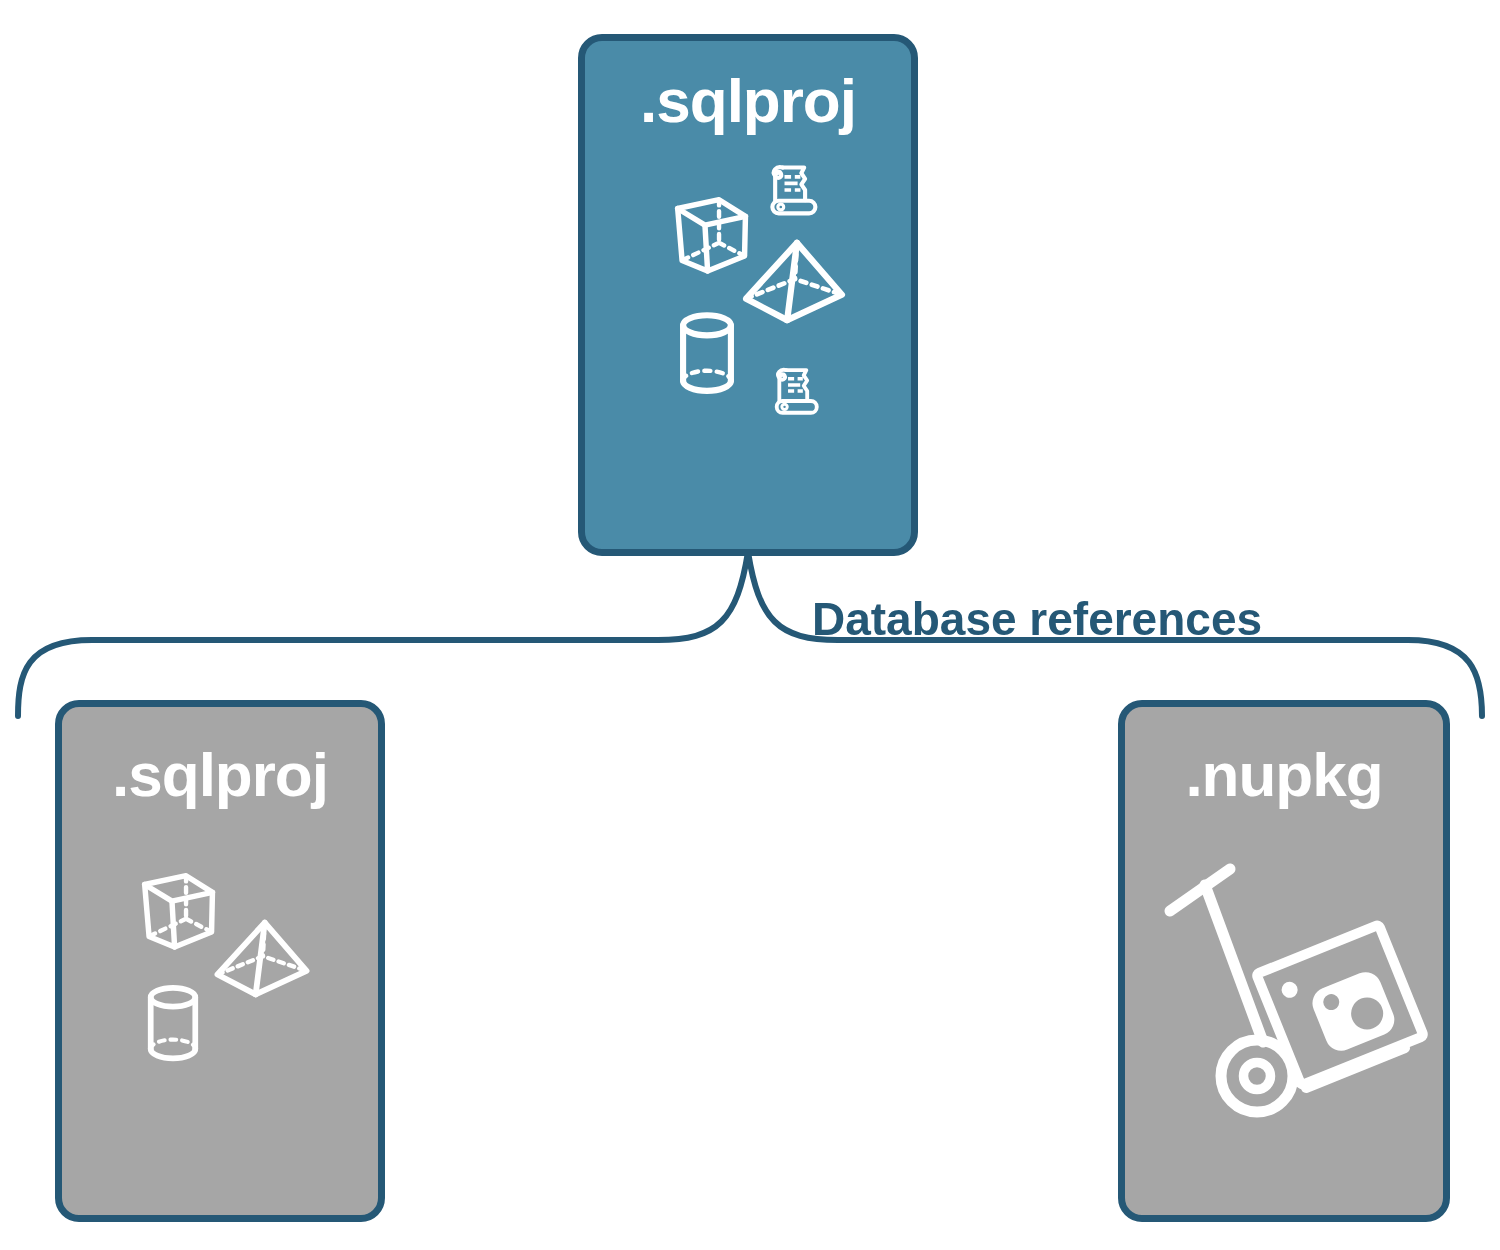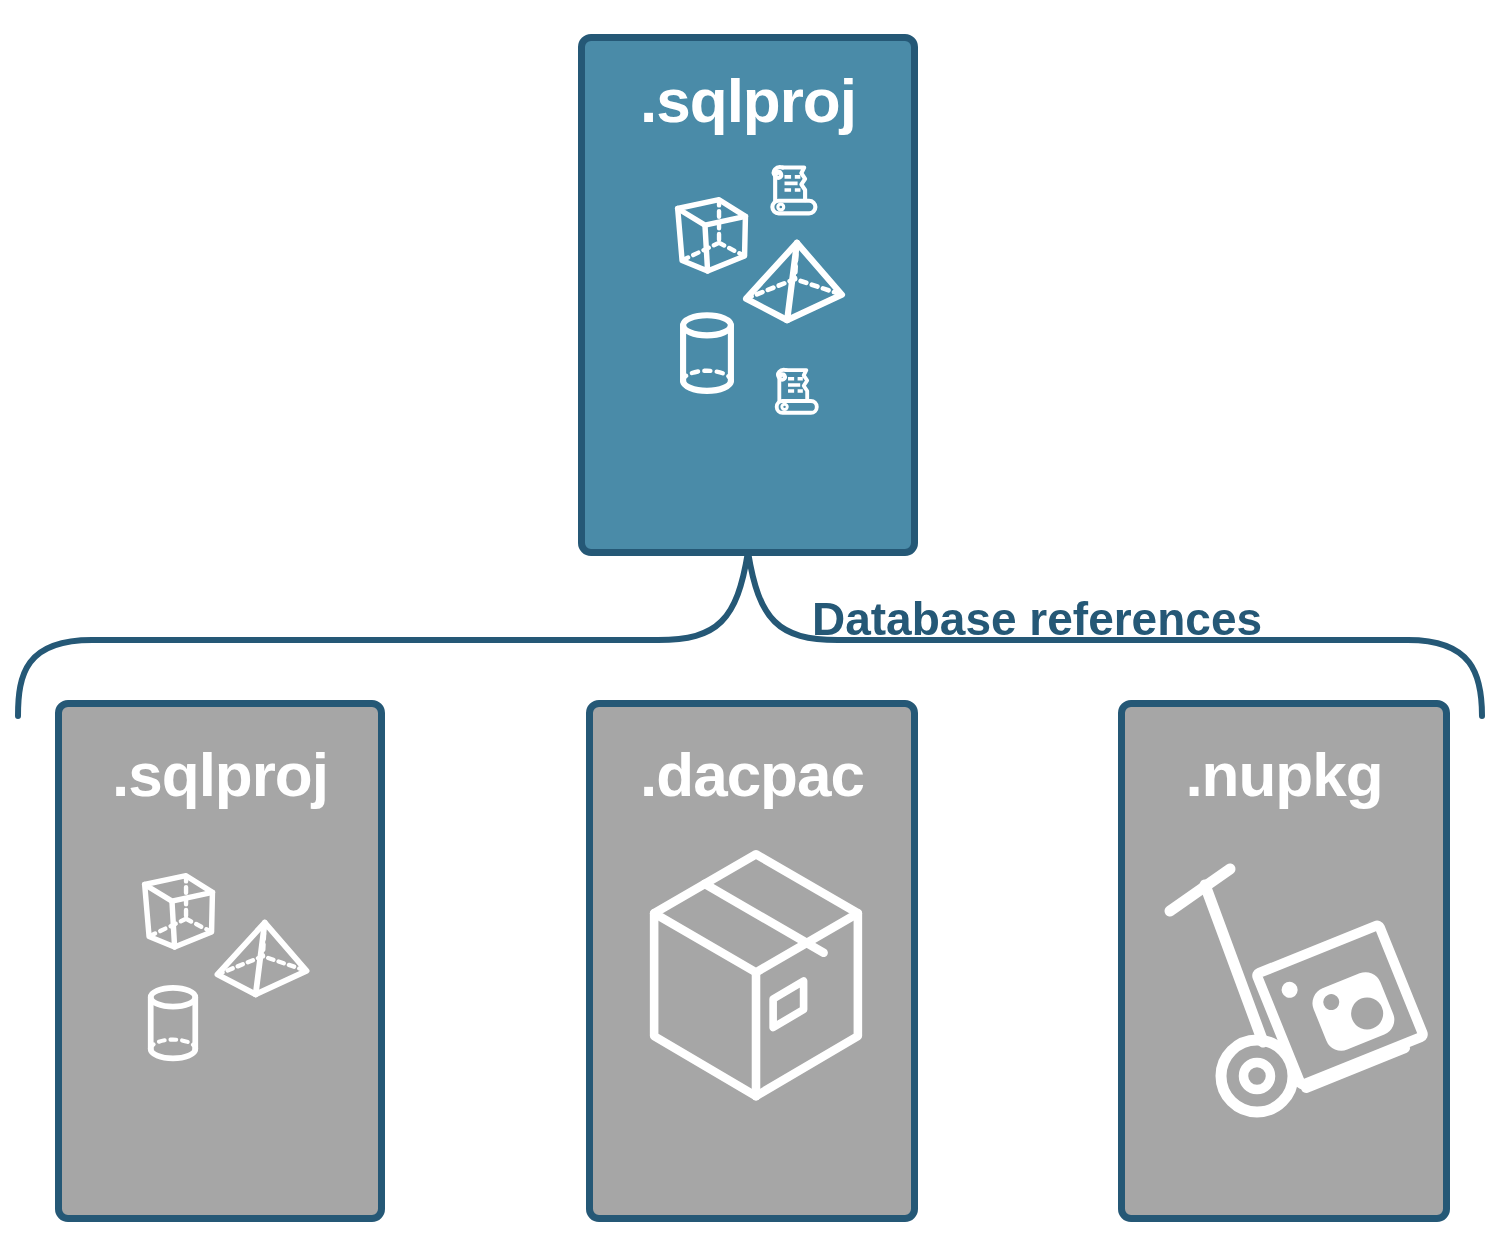--- a/index.html
+++ b/index.html
@@ -1,19 +1,19 @@
 <!DOCTYPE html>
 <html style="--page-background: #FFFFFF; --primary-fill: #4A8BA8; --secondary-fill: #A6A6A6; --outline: #255876; --icon-stroke: #FFFFFF; --label-text: #FFFFFF; --connector-label-color: #255876;"><head>
 <meta charset="utf-8">
 <style>
   html,body { margin:0; padding:0; }
   body { font-family:"Liberation Sans", sans-serif; background:#FFFFFF; }
   #canvas { position:relative; width:1500px; height:1250px; background:var(--page-background,#FFFFFF); overflow:hidden; }
 
-  .node { position:absolute; box-sizing:border-box; border:7px solid var(--outline,#255876); border-radius:13px; }
+  .node { position:absolute; box-sizing:border-box; border:7px solid var(--outline,#255876); border-radius:24px; }
   .node-root  { left:578px; top:34px;  width:340px; height:522px; background:var(--primary-fill,#4A8BA8); }
   .node-child { top:700px; width:330px; height:522px; background:var(--secondary-fill,#A6A6A6); }
   #child-0 { left:55px; }
   #child-1 { left:586px; width:332px; }
   #child-2 { left:1118px; width:332px; }
 
   .node-title { position:absolute; left:0; right:0; top:24px; text-align:center;
     font-size:62px; font-weight:bold; color:var(--label-text,#FFFFFF); letter-spacing:-1px; }
   .node-child .node-title { top:32px; }
 
@@ -101,31 +101,20 @@
     </svg>
 
     <svg class="icon" style="left:78px; top:276px; width:66px; height:82px;" viewBox="0 0 70 92">
       <ellipse class="st" stroke-width="6.4" cx="35" cy="16" rx="25" ry="10.5"></ellipse>
       <path class="st" stroke-width="6.4" d="M10,16 V74 M60,16 V74"></path>
       <path class="st" stroke-width="6.4" d="M10,74 A25,10.5 0 0 0 60,74"></path>
       <path class="st" stroke-width="4.6" stroke-dasharray="6.5,6.5" d="M10,74 A25,10.5 0 0 1 60,74"></path>
     </svg>
   </div>
 
-  <div class="node node-child" id="child-1">
-    <div class="node-title">.dacpac</div>
-
-    <svg class="icon" style="left:44px; top:132px; width:238px; height:280px;" viewBox="0 0 250 290">
-      <path class="st" stroke-width="9" d="M125,14 L232,76 L125,138 L18,76 Z"></path>
-      <path class="st" stroke-width="9" d="M18,76 V205 L125,268 L232,205 V76"></path>
-      <path class="st" stroke-width="9" d="M125,138 V268"></path>
-      <path class="st" stroke-width="9" d="M71,45 L178,107 M89,55.5 L196,117.5"></path>
-      <path class="st" stroke-width="8" d="M143,166 L175,147 V177 L143,196 Z"></path>
-    </svg>
-  </div>
 
   <div class="node node-child" id="child-2">
     <div class="node-title">.nupkg</div>
 
     <svg class="icon" style="left:35px; top:148px; width:270px; height:270px;" viewBox="0 0 270 270">
 
       <path class="st" stroke-width="11" d="M10,56 L70,14"></path>
       <path class="st" stroke-width="11" d="M45,30 L103,187"></path>
 
       <circle class="st" stroke-width="11" cx="97" cy="221" r="36"></circle>

